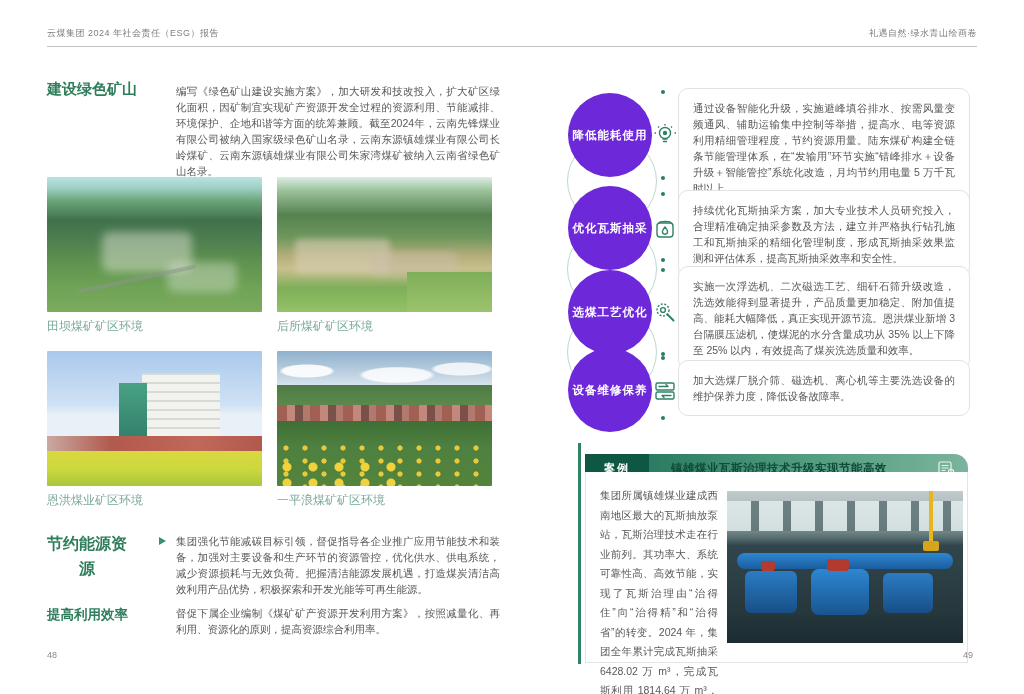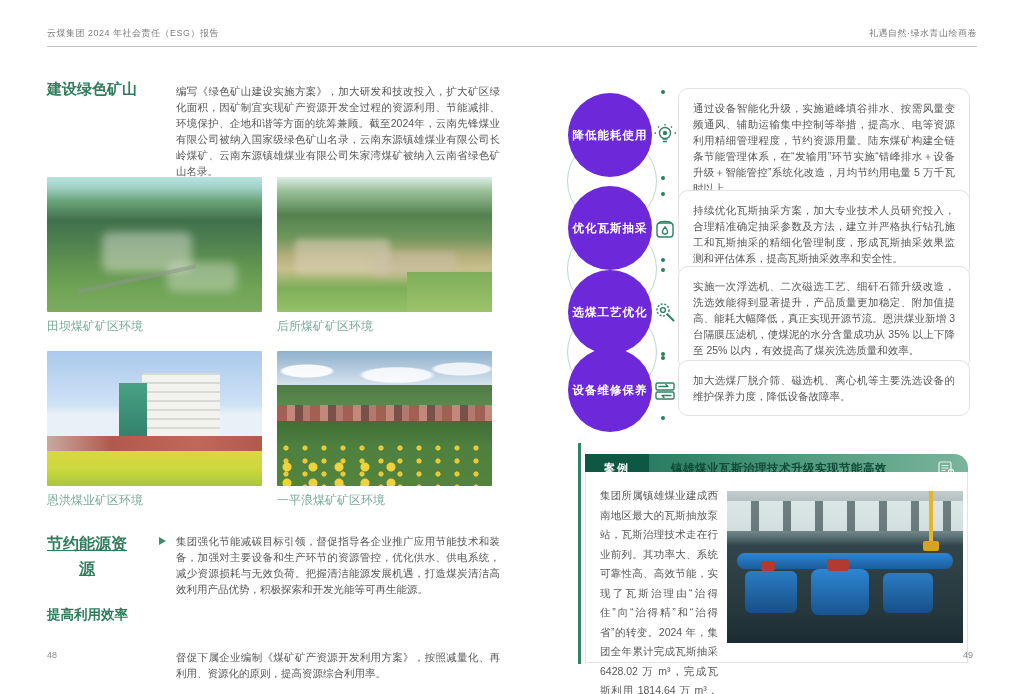--- a/index.html
+++ b/index.html
@@ -83,26 +83,26 @@
     <div style="inset:0;background:linear-gradient(180deg,#8fb0cd 0%,#c7d8e6 20%,#e6edf3 30%,#e6edf3 32%);"></div>
     <div style="left:0;top:8px;width:215px;height:26px;background:radial-gradient(ellipse 40px 10px at 30px 12px,rgba(255,255,255,.9) 0 60%,transparent 70%),radial-gradient(ellipse 55px 12px at 120px 16px,rgba(255,255,255,.85) 0 60%,transparent 70%),radial-gradient(ellipse 45px 10px at 185px 10px,rgba(255,255,255,.8) 0 60%,transparent 70%);"></div>
     <div style="left:0;top:34px;width:215px;height:22px;background:linear-gradient(180deg,#4e7b44,#5d8a4c);"></div>
     <div style="left:0;top:54px;width:215px;height:18px;background:repeating-linear-gradient(90deg,#a26055 0 10px,#c4877b 10px 18px,#7a5148 18px 26px,#b27a6e 26px 33px);"></div>
     <div style="left:0;top:70px;width:215px;height:65px;background:linear-gradient(180deg,#3f6f35 0%,#4e8040 40%,#54843b 100%);"></div>
     <div style="left:0;top:90px;width:215px;height:45px;background:radial-gradient(circle 3px at 9px 7px,#e8c93a 0 2.2px,transparent 3px);background-size:19px 13px;"></div>
     <div style="left:0;top:108px;width:120px;height:27px;background:radial-gradient(circle 5px at 10px 8px,#f0d23c 0 4px,transparent 5px);background-size:26px 16px;"></div>
   </div>
   <div class="abs caption" style="left:277px;top:492px;">一平浪煤矿矿区环境</div>
 
-  <div class="abs sec-title" style="left:47px;top:531px;font-size:16px;width:80px;line-height:25px;text-decoration:underline;">节约能源资源</div>
+  <div class="abs sec-title" style="left:47px;top:531px;font-size:16px;width:80px;line-height:25px;">节约能源资源</div>
   <div class="abs bullet-arrow" style="left:159px;top:537px;"></div>
   <div class="abs body-txt" style="left:176px;top:533px;width:324px;">集团强化节能减碳目标引领，督促指导各企业推广应用节能技术和装备，加强对主要设备和生产环节的资源管控，优化供水、供电系统，减少资源损耗与无效负荷。把握清洁能源发展机遇，打造煤炭清洁高效利用产品优势，积极探索和开发光能等可再生能源。</div>
 
   <div class="abs sec-title" style="left:47px;top:606px;font-size:13.5px;">提高利用效率</div>
-  <div class="abs body-txt" style="left:176px;top:605px;width:324px;margin-top:44px;">督促下属企业编制《煤矿矿产资源开发利用方案》，按照减量化、再利用、资源化的原则，提高资源综合利用率。</div>
+  <div class="abs body-txt" style="left:176px;top:605px;width:324px;">督促下属企业编制《煤矿矿产资源开发利用方案》，按照减量化、再利用、资源化的原则，提高资源综合利用率。</div>
 
   <div class="abs pgnum" style="left:47px;top:650px;">48</div>
 
   <div class="abs m-ring" style="left:567px;top:136px;width:88px;height:88px;"></div>
   <div class="abs m-ring" style="left:567px;top:224px;width:88px;height:88px;"></div>
   <div class="abs m-ring" style="left:567px;top:307px;width:88px;height:88px;"></div>
 
   <div class="abs m-circle" style="left:568px;top:93px;">
     <span>降低能耗使用</span>
   </div>

